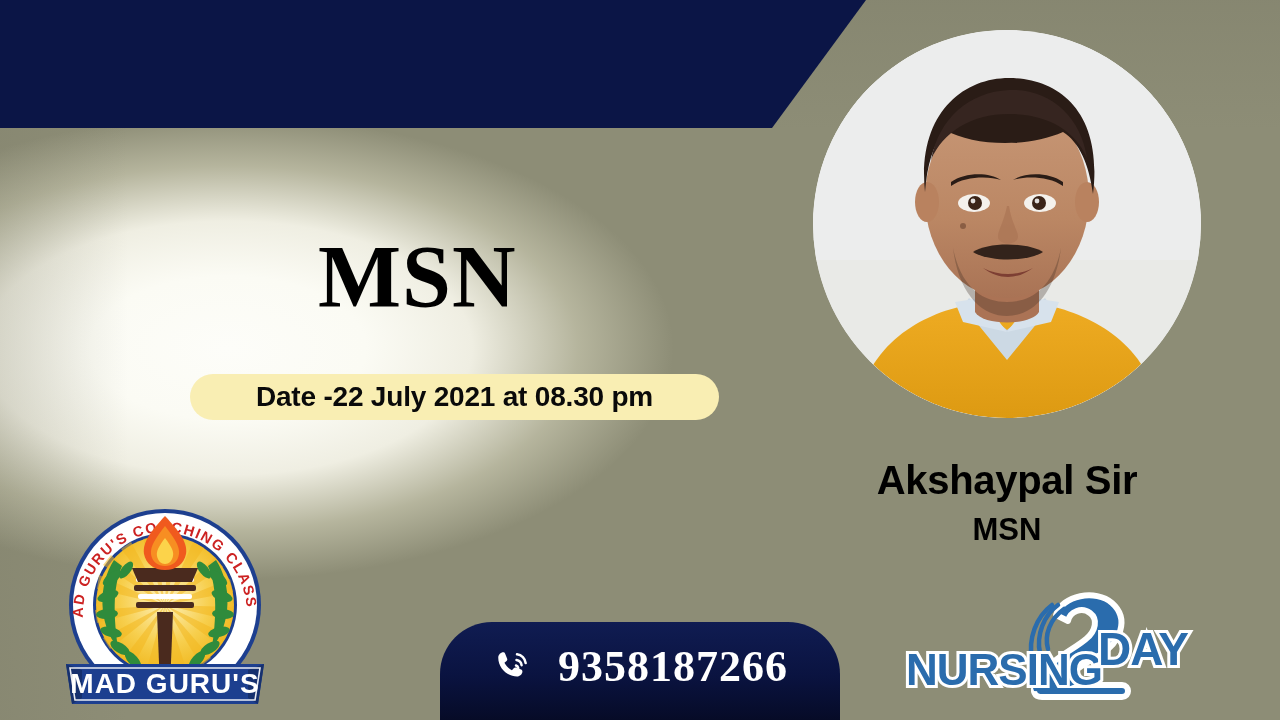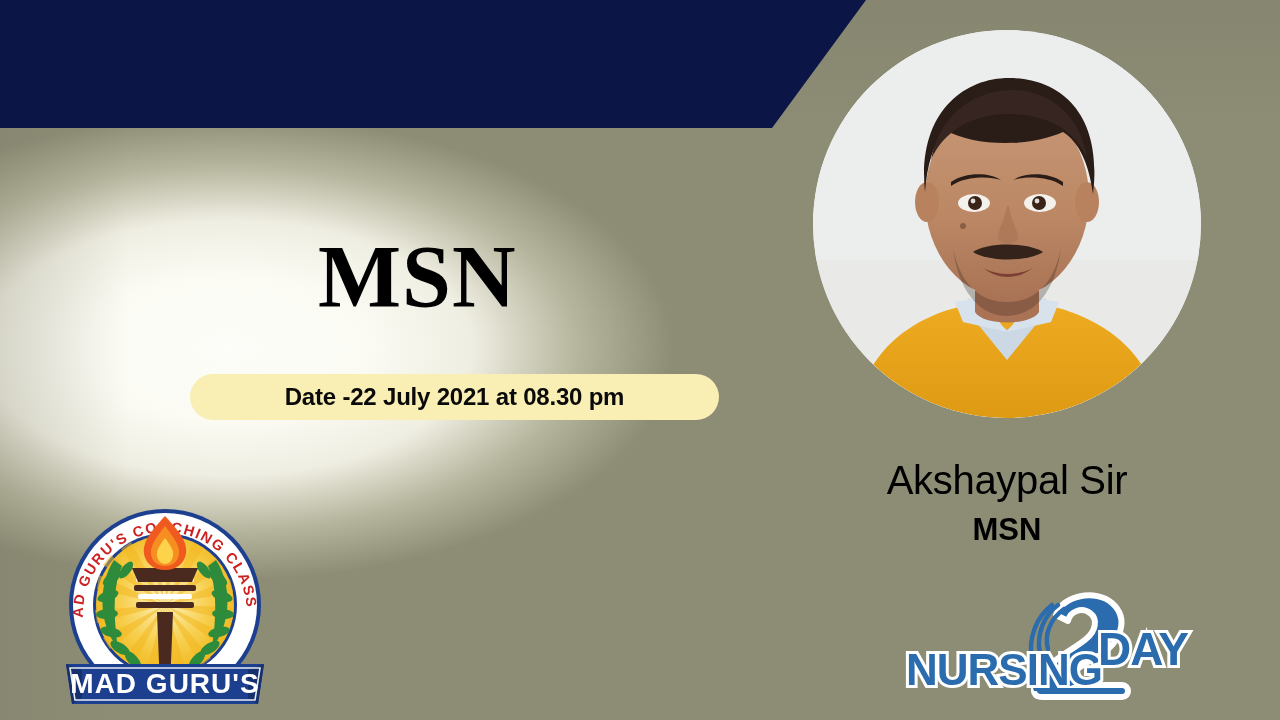--- a/index.html
+++ b/index.html
@@ -92,21 +92,21 @@
     top: 374px;
     width: 529px;
     height: 46px;
     border-radius: 23px;
     background: #f9eeb3;
     display: flex;
     align-items: center;
     justify-content: center;
   }
   .date-pill-text {
-    font-size: 24px;
+    font-size: 28px;
     font-weight: bold;
     color: #0a0a0a;
     letter-spacing: -0.2px;
     white-space: nowrap;
   }
 
   
   .portrait {
     position: absolute;
     left: 813px;
@@ -119,21 +119,21 @@
   }
   .portrait svg { display: block; width: 100%; height: 100%; }
 
   .presenter-name {
     position: absolute;
     left: 813px;
     top: 458px;
     width: 388px;
     text-align: center;
     font-size: 40px;
-    font-weight: normal;
+    font-weight: bold;
     color: #000;
     letter-spacing: -0.3px;
   }
   .presenter-sub {
     position: absolute;
     left: 813px;
     top: 512px;
     width: 388px;
     text-align: center;
     font-size: 31px;
@@ -262,20 +262,32 @@
                  C240 258 218 272 194 272 C170 272 148 258 140 218 Z" fill="#3a2a20" opacity="0.30"></path>
 
         <circle cx="150" cy="196" r="3" fill="#6b4430" opacity="0.6"></circle>
       </g>
     </svg>
   </div>
 
   <div class="presenter-name">Akshaypal Sir</div>
   <div class="presenter-sub">MSN</div>
 
+  <div class="phone-pill">
+    <svg class="phone-icon" viewBox="0 0 48 48">
+      <path d="M13.5 7.5 c-3 0-6 3-6 6.5 0 12 10.5 22.5 22.5 22.5 3.5 0 6.5-3 6.5-6
+               0-1-0.6-1.8-1.6-2.2 l-6-2.4 c-1-0.4-2.1-0.1-2.8 0.7 l-2.2 2.6
+               c-3.8-2-7-5.2-9-9 l2.6-2.2 c0.8-0.7 1.1-1.8 0.7-2.8 l-2.4-6
+               C15.3 8.1 14.5 7.5 13.5 7.5 Z" fill="#ffffff"></path>
+      <path d="M30 10 c5.5 0.6 9.8 5 10.4 10.5" fill="none" stroke="#fff" stroke-width="3" stroke-linecap="round"></path>
+      <path d="M29.4 16.8 c3.2 0.6 5.6 3 6.1 6.2" fill="none" stroke="#fff" stroke-width="3" stroke-linecap="round"></path>
+      <path d="M28.8 23.4 c1.4 0.5 2.4 1.6 2.7 3" fill="none" stroke="#fff" stroke-width="3" stroke-linecap="round"></path>
+    </svg>
+    <span class="phone-number">9358187266</span>
+  </div>
 
   <div class="guru-logo">
     <svg viewBox="0 0 226 226" xmlns="http://www.w3.org/2000/svg">
       <defs>
         <path id="arcpath" d="M 31 122 A 82 82 0 1 1 195 122"></path>
         <radialGradient id="sun" cx="50%" cy="46%" r="54%">
           <stop offset="0%" stop-color="#fdf2c0"></stop>
           <stop offset="60%" stop-color="#f7cf4e"></stop>
           <stop offset="100%" stop-color="#f0b81f"></stop>
         </radialGradient>

